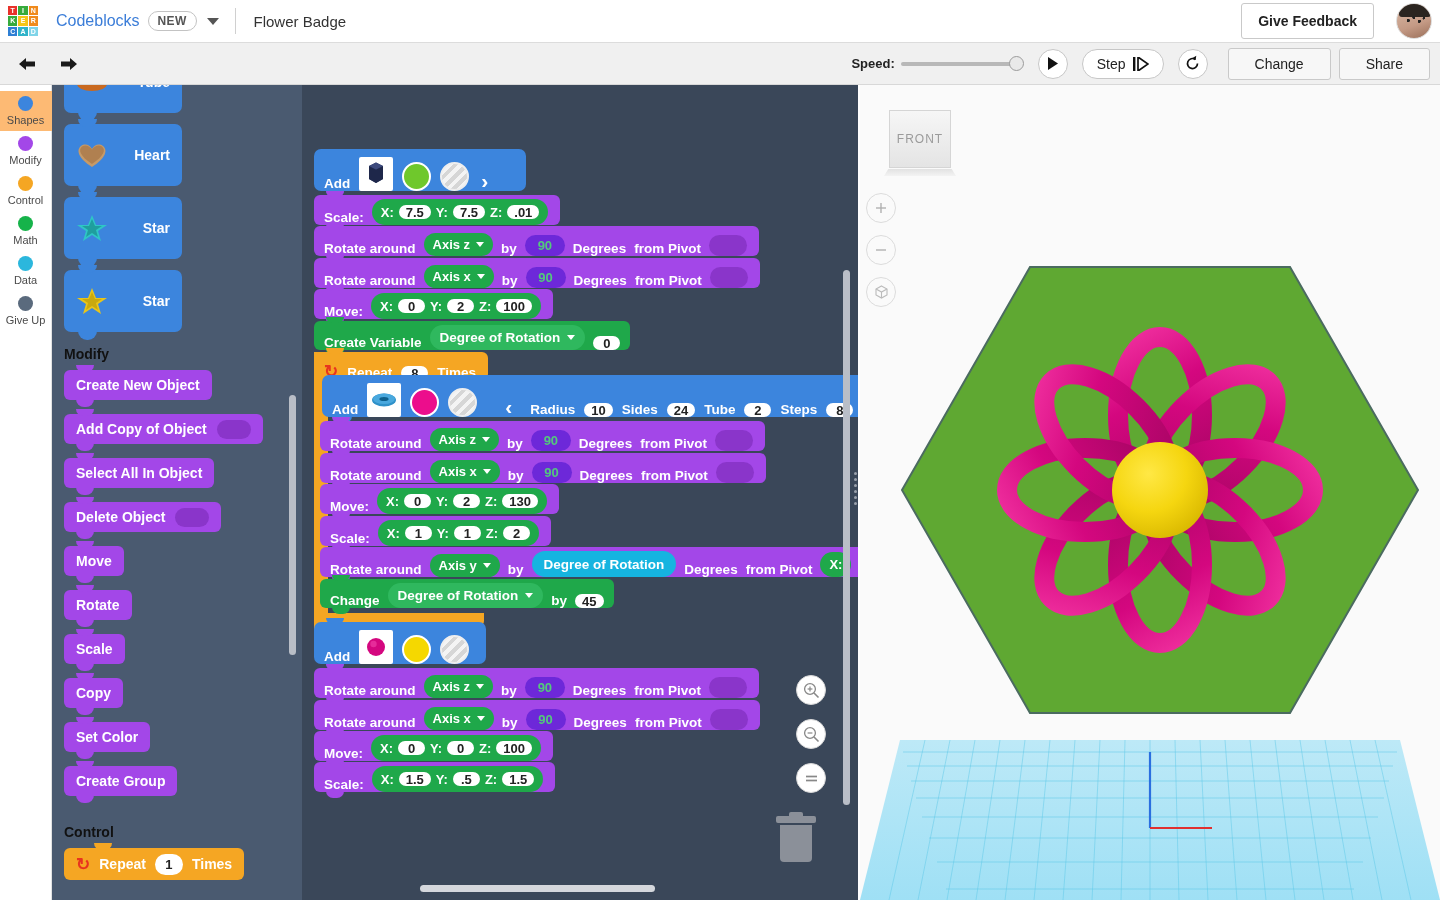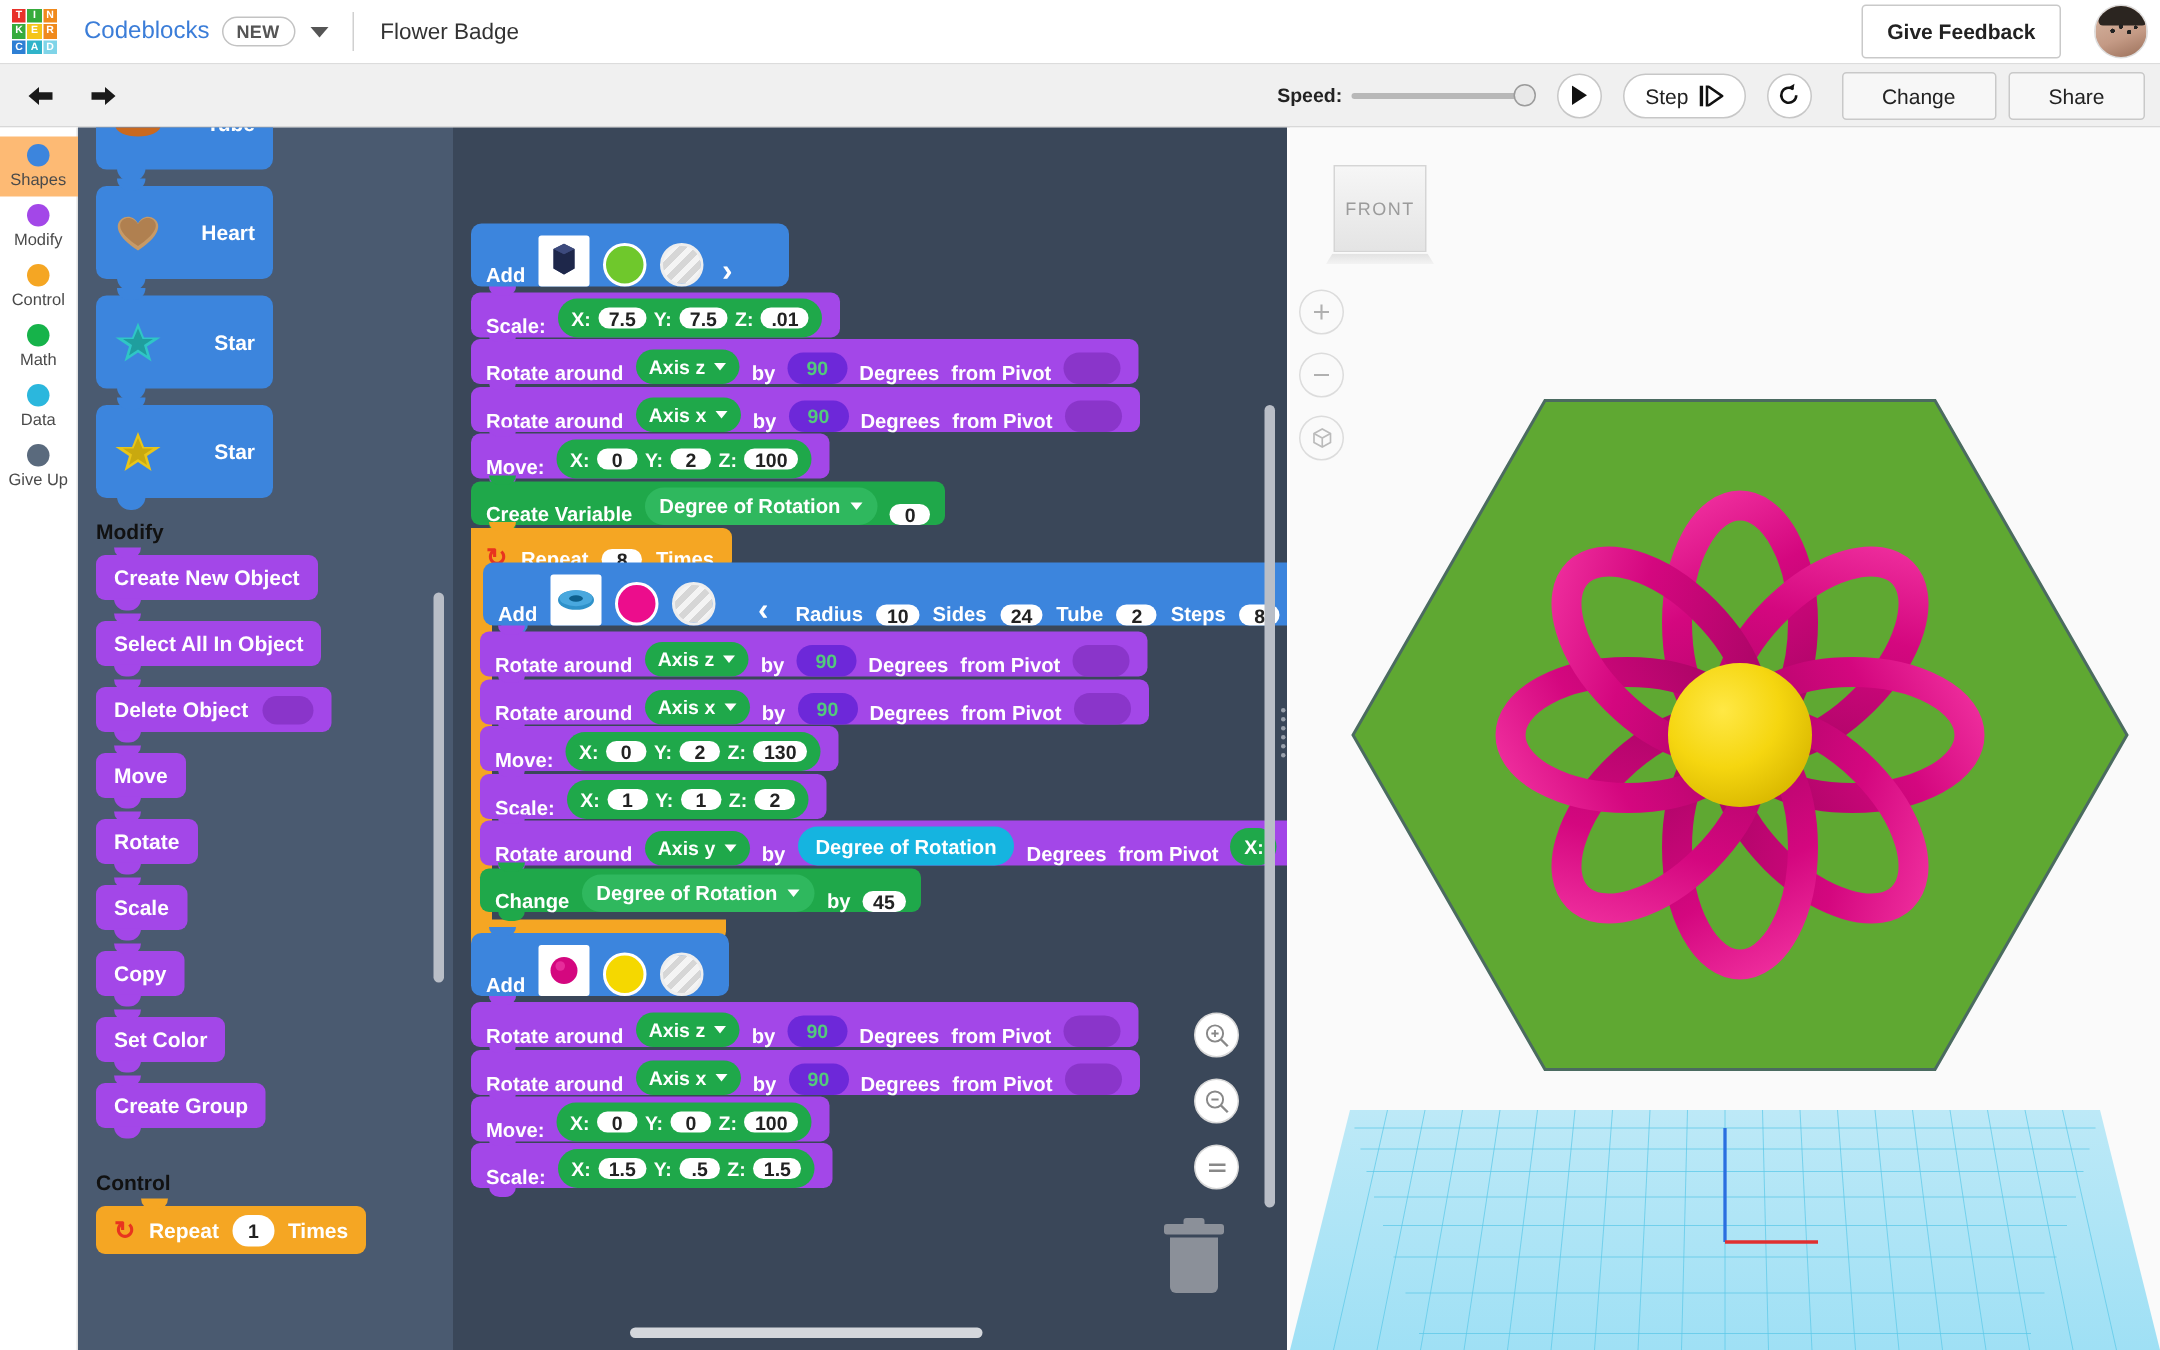--- a/index.html
+++ b/index.html
@@ -461,21 +461,24 @@
       </div>
       <div class="shape-name">Star</div>
     </div>
 
     <div class="pal-section">Modify</div>
 
     <div style="line-height:0">
       <div class="mod-block">
         <span>Create New Object</span>
       </div><br>
-      <br>
+      <div class="mod-block">
+        <span>Add Copy of Object</span>
+        <span class="mod-slot"></span>
+      </div><br>
       <div class="mod-block">
         <span>Select All In Object</span>
       </div><br>
       <div class="mod-block">
         <span>Delete Object</span>
         <span class="mod-slot"></span>
       </div><br>
       <div class="mod-block">
         <span>Move</span>
       </div><br>

